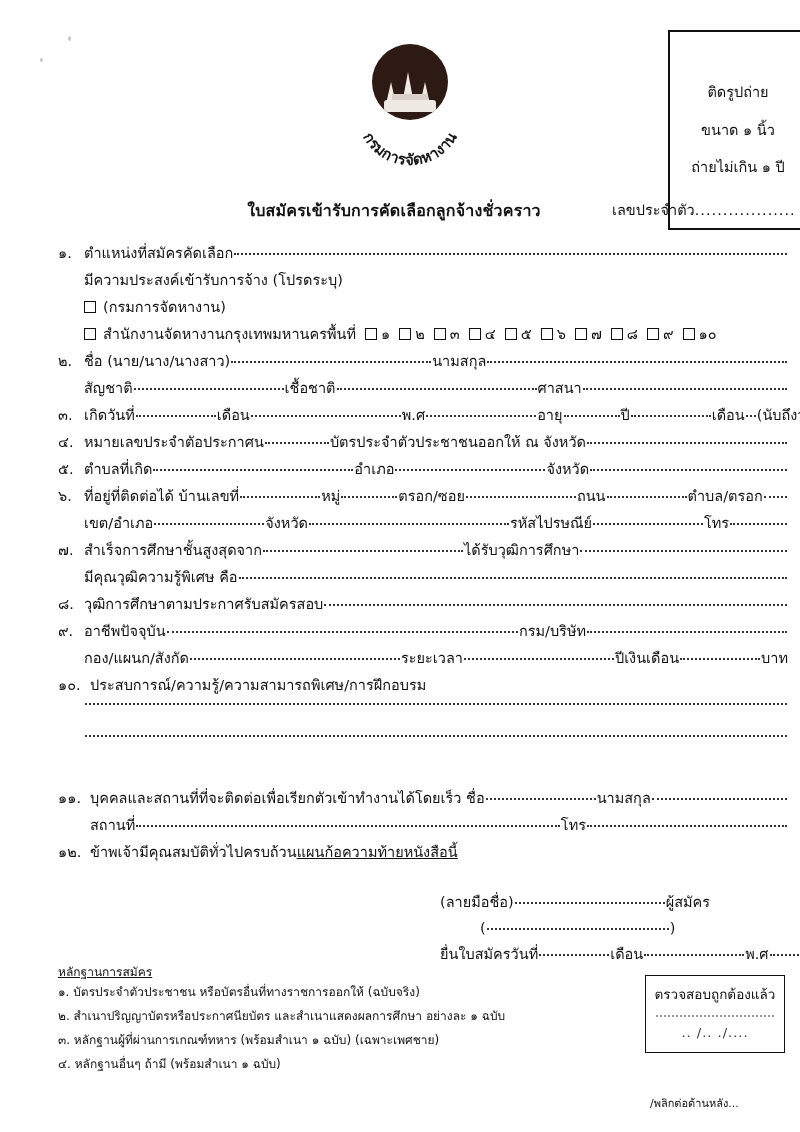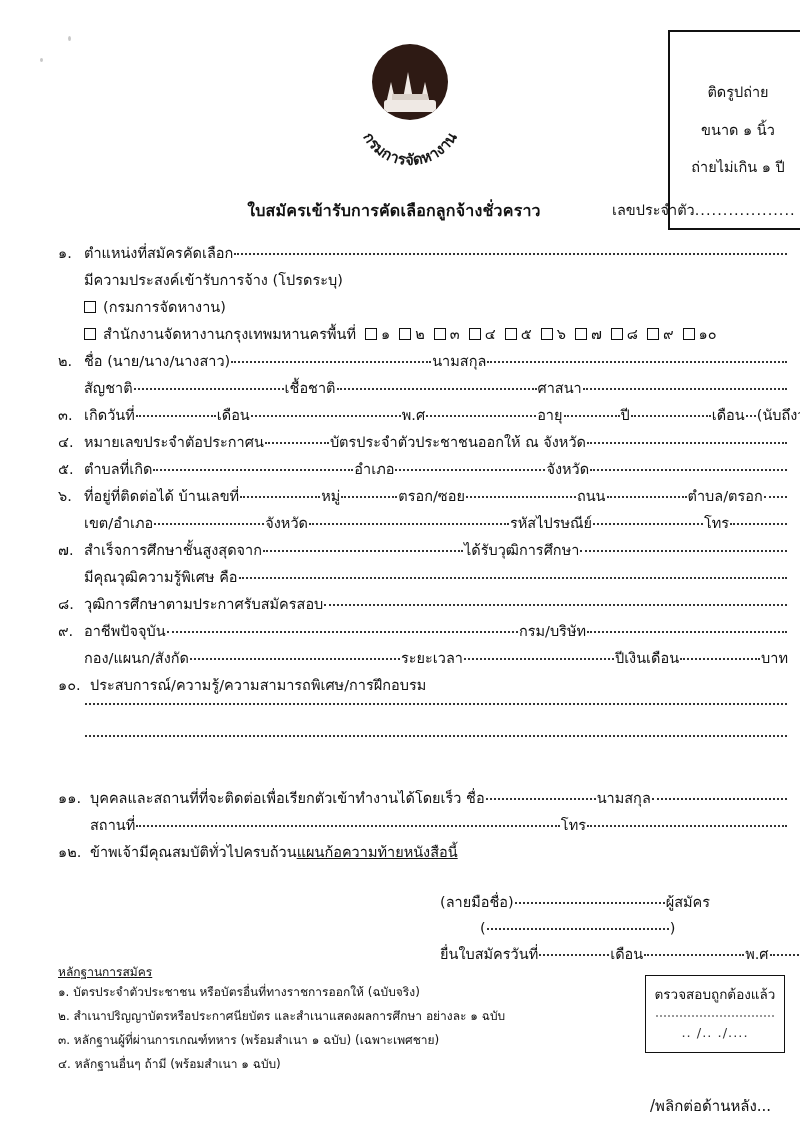--- a/index.html
+++ b/index.html
@@ -241,21 +241,21 @@
   .verify-box .vb-date {
     margin-top: 8px;
     letter-spacing: 1px;
     color: #333;
     font-size: 13px;
   }
   .footer-note {
     position: absolute;
     left: 650px;
     top: 1094px;
-    font-size: 15px;
+    font-size: 11px;
     white-space: nowrap;
   }
 </style>
 </head>
 <body>
 
 <div id="page">
 
   <div class="speckle" style="left:68px;top:36px;width:3px;height:5px;"></div>
   <div class="speckle" style="left:40px;top:58px;width:3px;height:4px;"></div>

